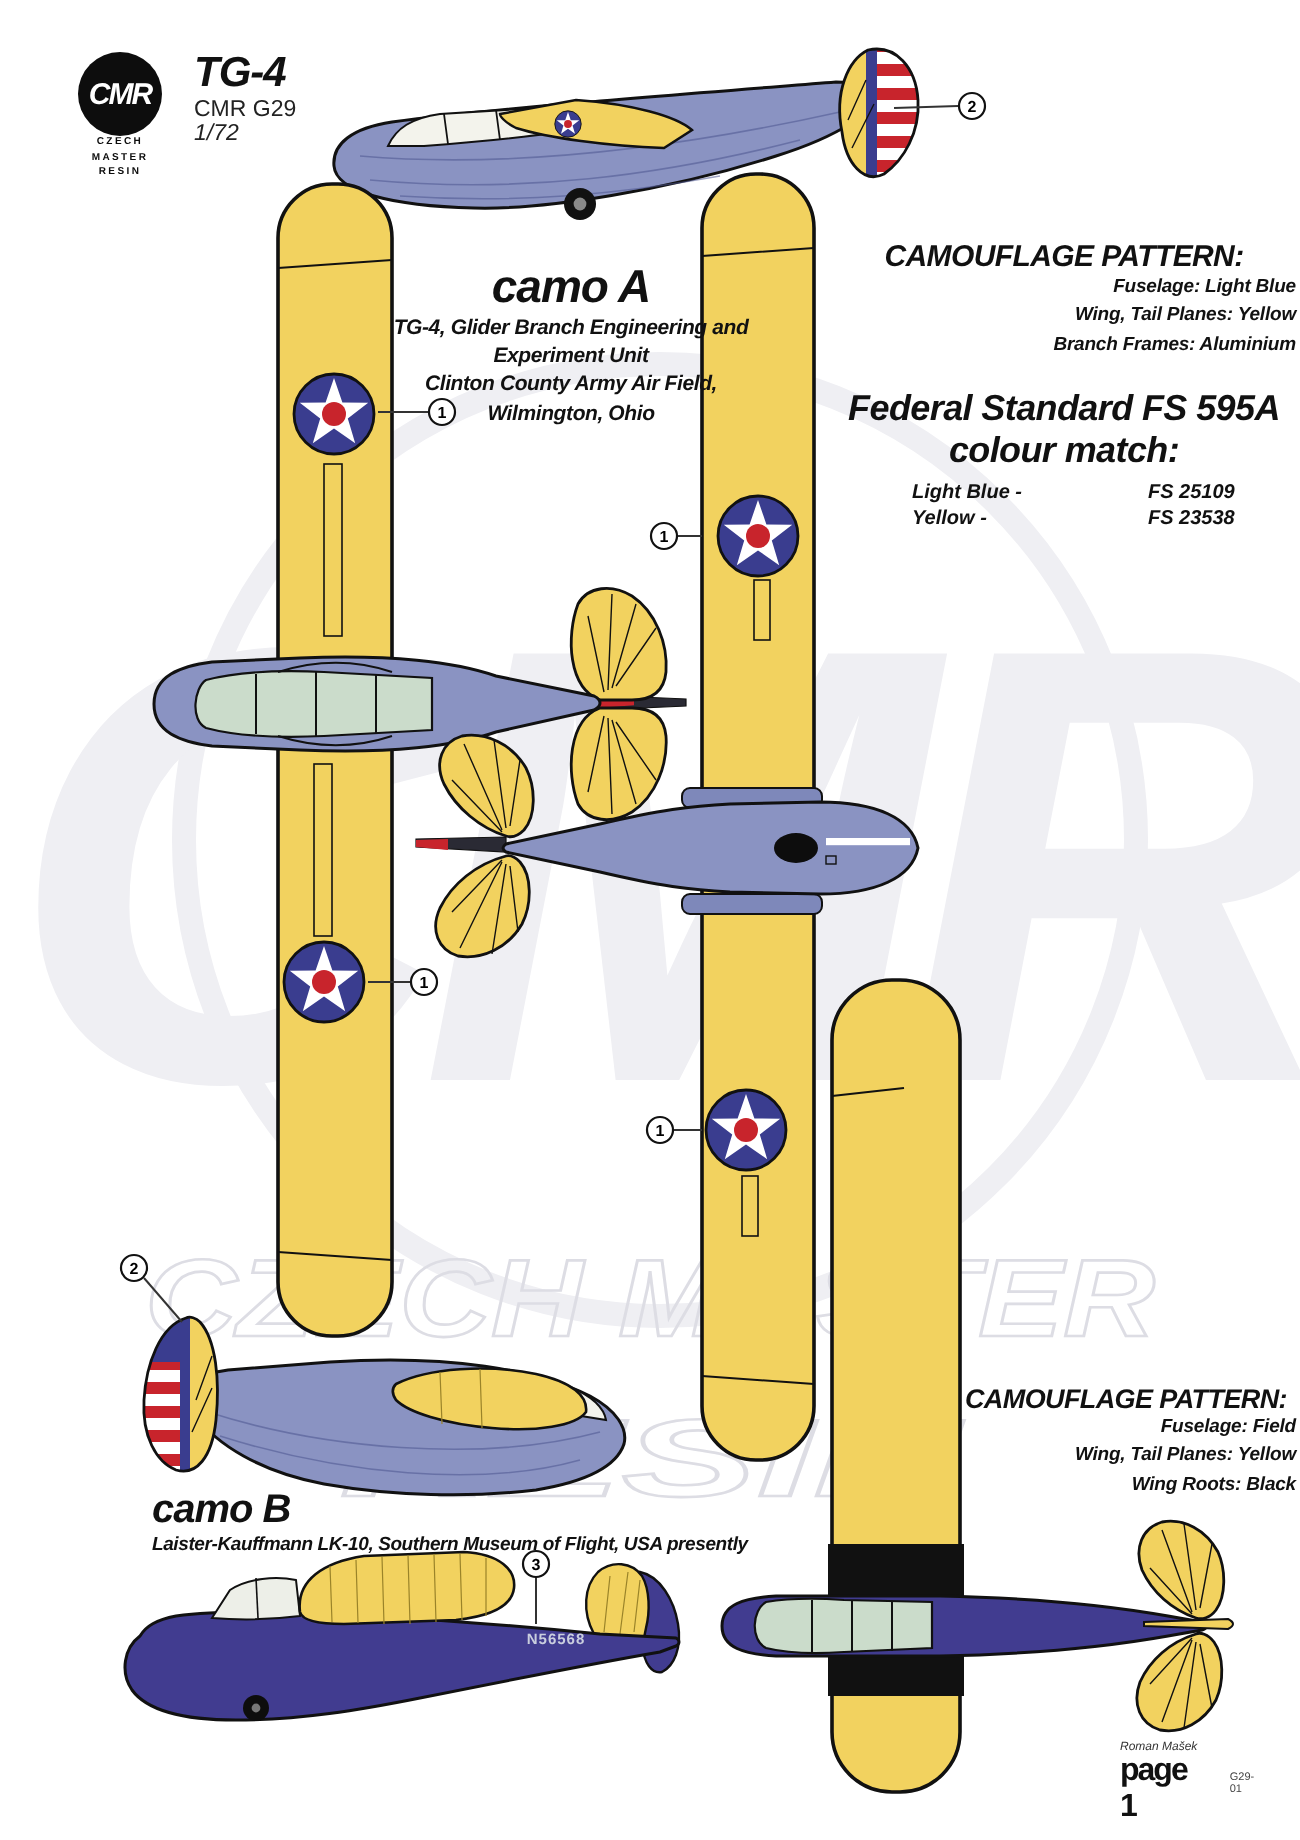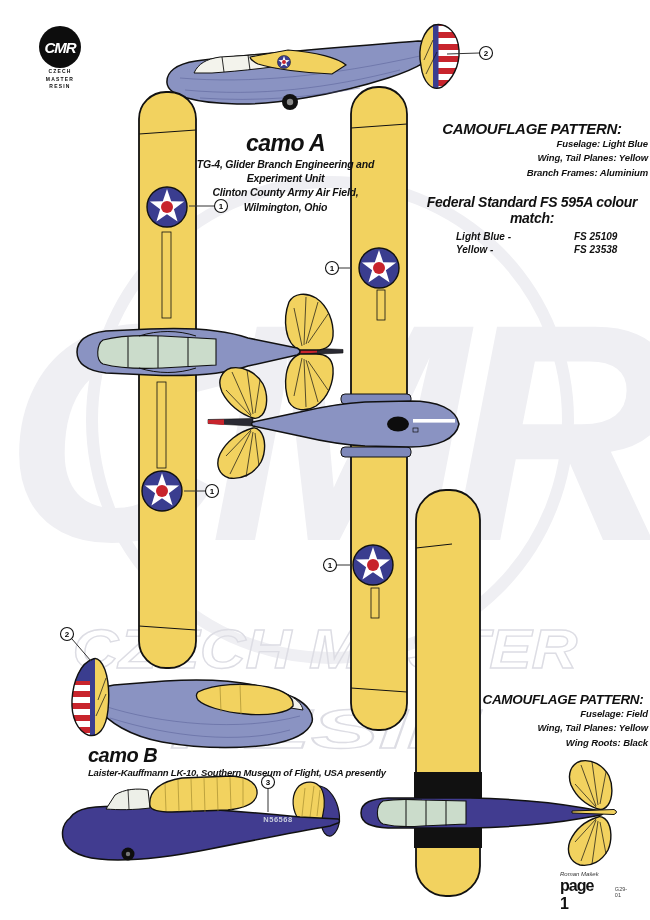--- a/index.html
+++ b/index.html
@@ -21,27 +21,27 @@
   
   .camoA{left:168px;top:130px;width:235px;text-align:center;}
   .camoA .lbl{font-size:23px;letter-spacing:-0.5px;}
   .camoA .ln{font-size:10.5px;line-height:1.35;letter-spacing:-0.2px;}
   
   .patternA{left:416px;top:120px;width:232px;text-align:center;}
   .patternB{left:478px;top:692px;width:170px;text-align:center;}
   .pat-head{font-size:15px;letter-spacing:-0.3px;}
   .pat-head-sm{font-size:13.5px;letter-spacing:-0.3px;}
   .pat-ln{font-size:9.5px;line-height:1.5;letter-spacing:-0.1px;text-align:right;}
-  .fs-head{font-size:14px;letter-spacing:-0.3px;margin-top:14px;}
+  .fs-head{font-size:18px;letter-spacing:-0.3px;margin-top:14px;}
   .fs-grid{margin-top:5px;margin-left:40px;display:grid;grid-template-columns:92px auto;
            column-gap:26px;row-gap:2px;text-align:left;font-size:10px;}
   
   .camoB{left:76px;top:744px;display:flex;align-items:baseline;white-space:nowrap;flex-direction:column;}
   .camoB .lbl{font-size:20px;letter-spacing:-0.5px;}
-  .camoB .cap{font-size:9.5px;margin-left:12px;letter-spacing:-0.2px;}
+  .camoB .cap{font-size:9.5px;margin-left:0;letter-spacing:-0.2px;}
   
   .footer{left:560px;top:871px;width:70px;}
   .footer .credit{font-size:6px;font-style:italic;color:#333;line-height:1;}
   .footer .row{display:flex;align-items:baseline;gap:18px;}
   .footer .page-no{font-size:16px;font-weight:bold;letter-spacing:-1px;line-height:1.1;}
   .footer .code{font-size:5.5px;color:#444;}
 </style>
 </head>
 <body>
 
@@ -225,20 +225,25 @@
 </svg>
 
 <div class="abs header">
   <div class="logo-wrap">
     <div class="logo-circle">
       <span>CMR</span>
     </div>
     <div class="logo-sub">CZECH MASTER</div>
     <div class="logo-sub">RESIN</div>
   </div>
+  <div>
+    <div class="kit-title bi">TG-4</div>
+    <div class="kit-no">CMR G29</div>
+    <div class="kit-scale">1/72</div>
+  </div>
 </div>
 
 <div class="abs camoA">
   <div class="lbl bi">camo A</div>
   <div class="ln bi">TG-4, Glider Branch Engineering and</div>
   <div class="ln bi">Experiment Unit</div>
   <div class="ln bi">Clinton County Army Air Field,</div>
   <div class="ln bi">Wilmington, Ohio</div>
 </div>
 

